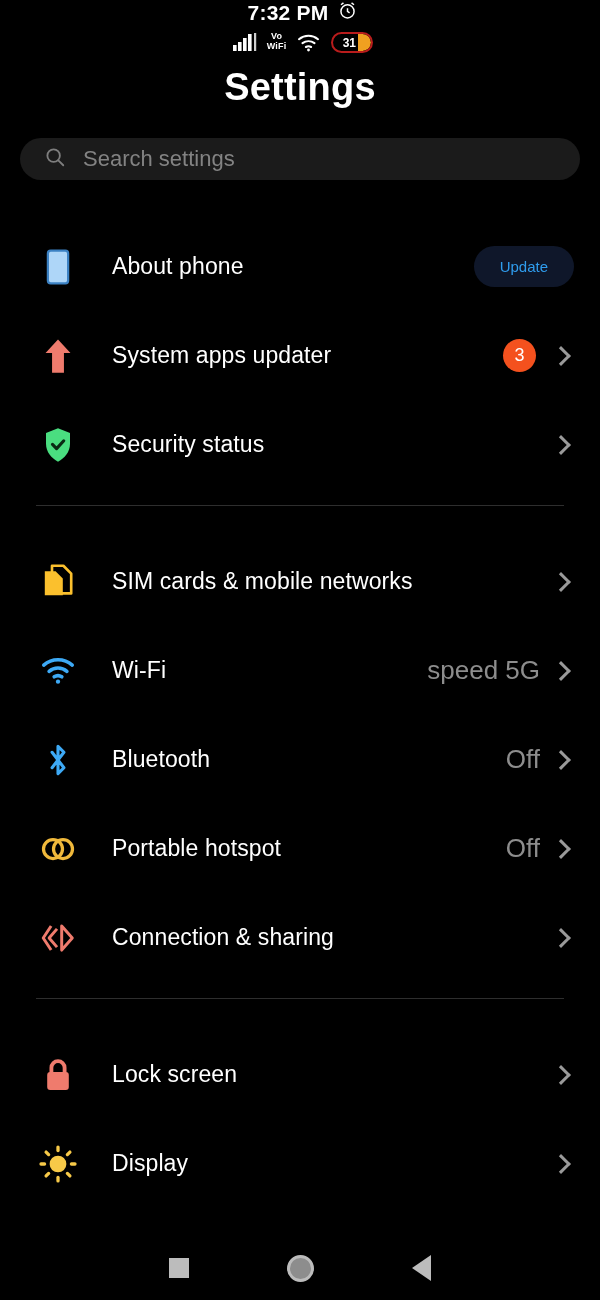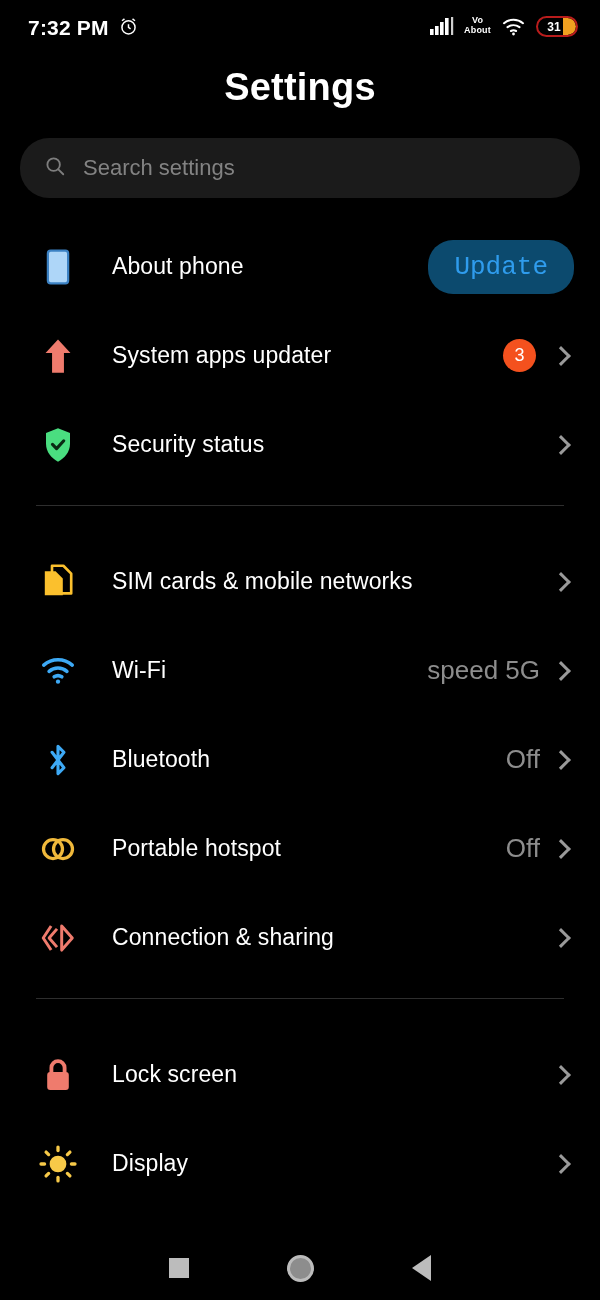--- a/index.html
+++ b/index.html
@@ -9,20 +9,21 @@
     font-family: "Liberation Sans", sans-serif;
     overflow: hidden;
   }
   .screen { position: relative; width: 600px; height: 1300px; background: #000; }
 
   
   .statusbar {
     position: absolute; top: 0; left: 0; right: 0; height: 56px;
     display: flex; align-items: center; justify-content: space-between;
     padding: 0 22px 0 28px;
+    flex-direction: column;
   }
   .sb-left { display: flex; align-items: center; gap: 9px; }
   .sb-clock { color: #fff; font-size: 21px; font-weight: bold; letter-spacing: .2px; }
   .sb-right { display: flex; align-items: flex-start; gap: 10px; }
   .vowifi {
     color: #fff; font-size: 9px; font-weight: bold; line-height: 9.5px;
     text-align: center; letter-spacing: .2px;
   }
   .battery {
     position: relative; width: 42px; height: 21px; border: 2px solid #b91c1c;
@@ -37,21 +38,21 @@
 
   
   .page-title {
     position: absolute; top: 66px; left: 0; right: 0;
     text-align: center; color: #fff; font-size: 38px; font-weight: bold;
     letter-spacing: .2px;
   }
 
   
   .searchbar {
-    position: absolute; top: 138px; left: 20px; width: 560px; height: 60px;
+    position: absolute; top: 138px; left: 20px; width: 560px; height: 42px;
     background: #1b1b1b; border-radius: 29px;
     display: flex; align-items: center; padding-left: 24px; gap: 17px;
   }
   .search-text { color: #838383; font-size: 22px; }
 
   
   .list { position: absolute; top: 222px; left: 0; right: 0; }
   .row {
     position: relative; height: 89px; display: flex; align-items: center;
     padding: 0 26px 0 36px;
@@ -63,23 +64,23 @@
   .row-label { color: #fff; font-size: 23px; margin-left: 32px; flex: 1; letter-spacing: .1px;}
   .row-value { color: #8d8d8d; font-size: 26px; margin-right: 14px; }
   .chev { width: 14px; height: 14px; border-right: 3px solid #9a9a9a; border-top: 3px solid #9a9a9a;
           transform: rotate(45deg); margin-right: 6px; }
   .badge {
     width: 33px; height: 33px; border-radius: 50%; background: #f4511e;
     color: #fff; font-size: 18px; display: flex; align-items: center; justify-content: center;
     margin-right: 18px;
   }
   .update-btn {
-    background: #0c4a6e; color: #2f9ced; font-size: 26px;
+    background: #0f172a; color: #2f9ced; font-size: 15px;
     padding: 12px 26px; border-radius: 25px; border: none; cursor: pointer;
-    font-family: Liberation Mono, monospace;
+    font-family: Liberation Sans, sans-serif;
   }
   .divider { height: 1px; background: #2e2e2e; margin: 16px 36px; }
   .gap { height: 15px; }
 
   
   .navbar {
     position: absolute; bottom: 0; left: 0; right: 0; height: 64px;
     display: flex; align-items: center; justify-content: space-around;
     padding: 0 120px;
   }
@@ -111,21 +112,21 @@
         <svg width="24" height="20" viewBox="0 0 24 20">
           <rect x="0" y="13" width="3.6" height="6" fill="#ffffff"></rect>
           <rect x="5" y="10" width="3.6" height="9" fill="#ffffff"></rect>
           <rect x="10" y="6" width="3.6" height="13" fill="#ffffff"></rect>
           <rect x="15" y="2" width="3.6" height="17" fill="#ffffff"></rect>
           <rect x="21" y="1" width="2.2" height="18" fill="#cfcfcf"></rect>
         </svg>
       </span>
       <span class="vowifi">
         <span>Vo</span><br>
-        <span>About</span>
+        <span>WiFi</span>
       </span>
       <span>
         <svg width="25" height="20" viewBox="0 0 24 20" fill="none" stroke="#ffffff" stroke-width="2.1" stroke-linecap="round">
           <path d="M2.5 7.2A15 15 0 0 1 21.5 7.2"></path>
           <path d="M6 11.2a10 10 0 0 1 12 0"></path>
           <path d="M9.4 15a5 5 0 0 1 5.2 0"></path>
           <circle cx="12" cy="18" r="1.4" fill="#ffffff" stroke="none"></circle>
         </svg>
       </span>
       <span class="battery">

